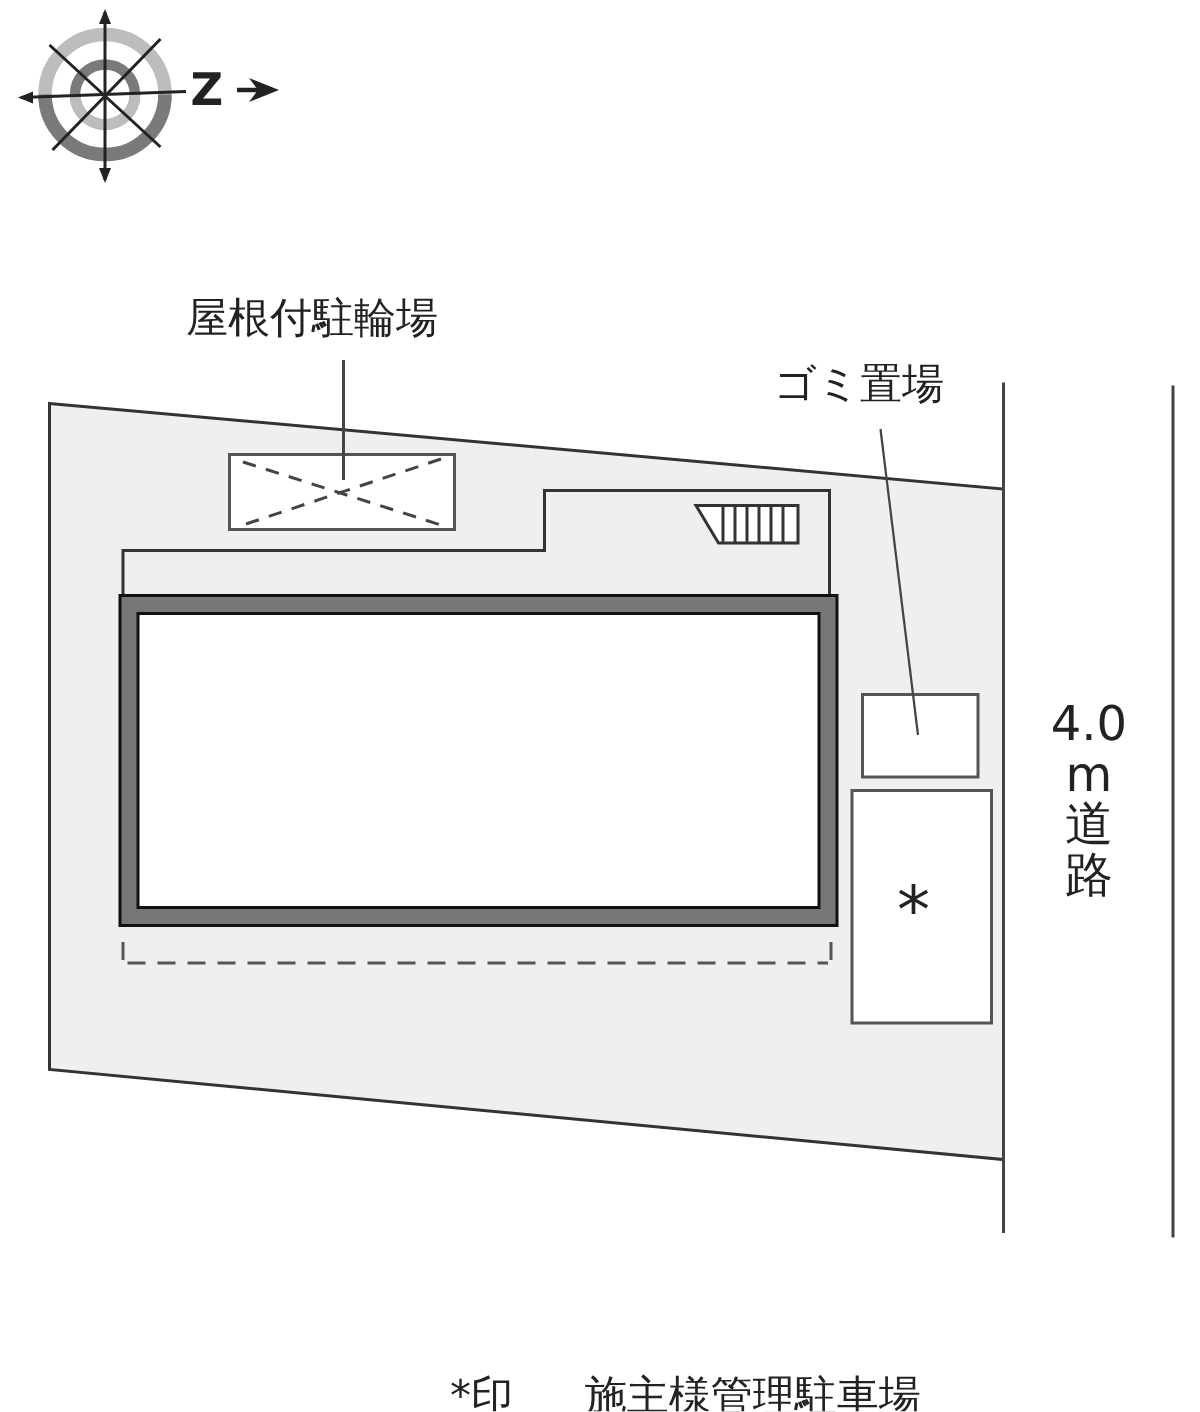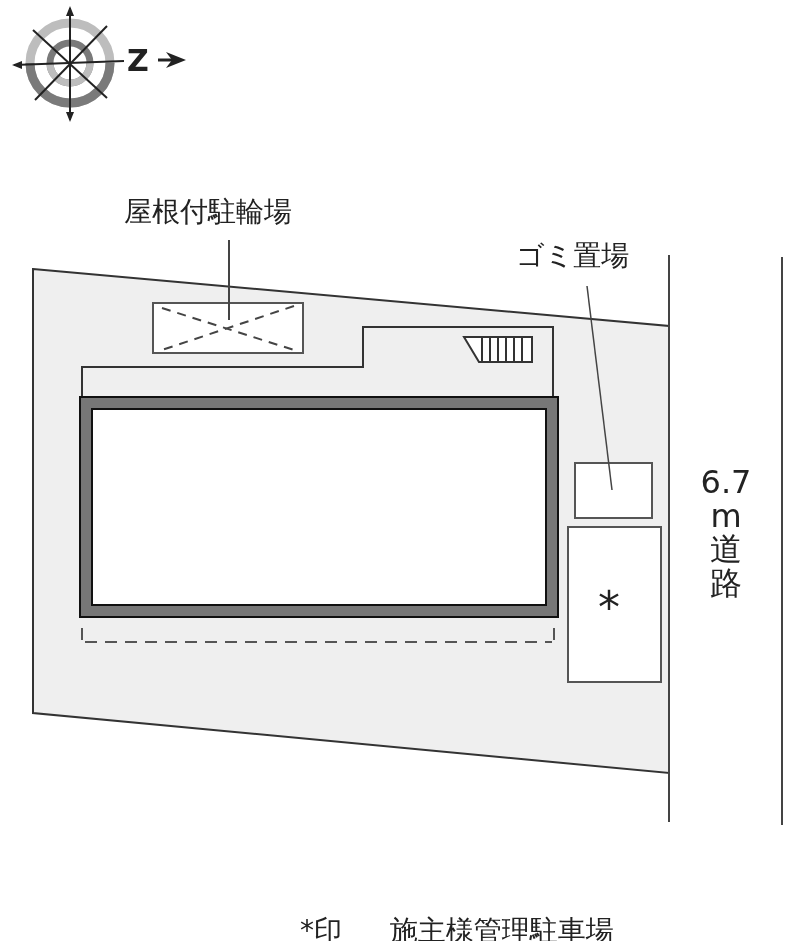--- a/index.html
+++ b/index.html
@@ -75,21 +75,21 @@
     <line x1="669" y1="255" x2="669" y2="822" stroke="#444" stroke-width="2"></line>
     <line x1="782" y1="257" x2="782" y2="825" stroke="#444" stroke-width="2"></line>
   </svg>
 
   <span class="north" style="left:127px;top:46px;">Z</span>
 
   <span class="label" style="left:516px;top:242px;">ゴミ置場</span>
   <span class="label" style="left:124px;top:198px;">屋根付駐輪場</span>
 
   <div class="vlabel" style="left:696px;top:466px;">
-    <div>6.7</div>
+    <div>4.0</div>
     <div>m</div>
     <div>道</div>
     <div>路</div>
   </div>
 
   <span class="asterisk" style="left:598px;top:586px;">*</span>
 
   <div class="label" style="left:300px;top:872px;margin-top:45px;">
     <span>*印</span>
     <span style="display:inline-block;width:30px;"></span>

